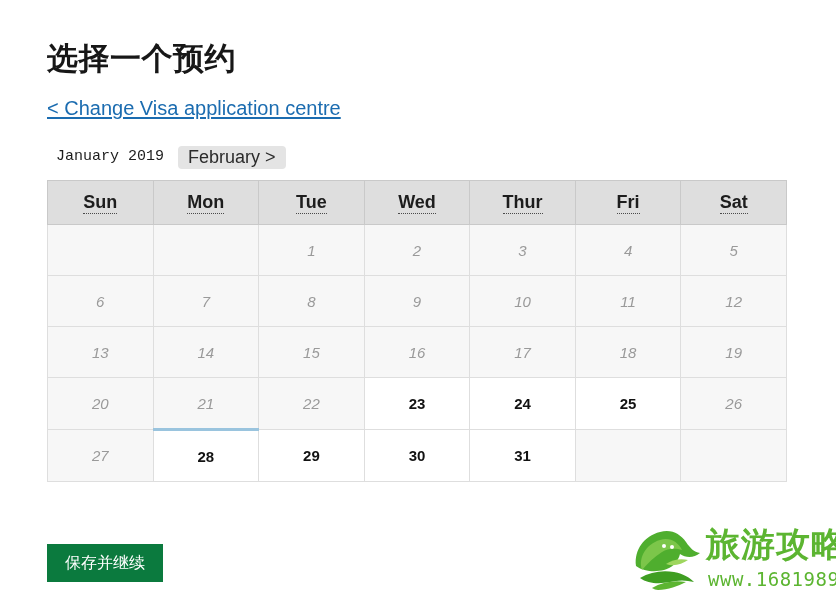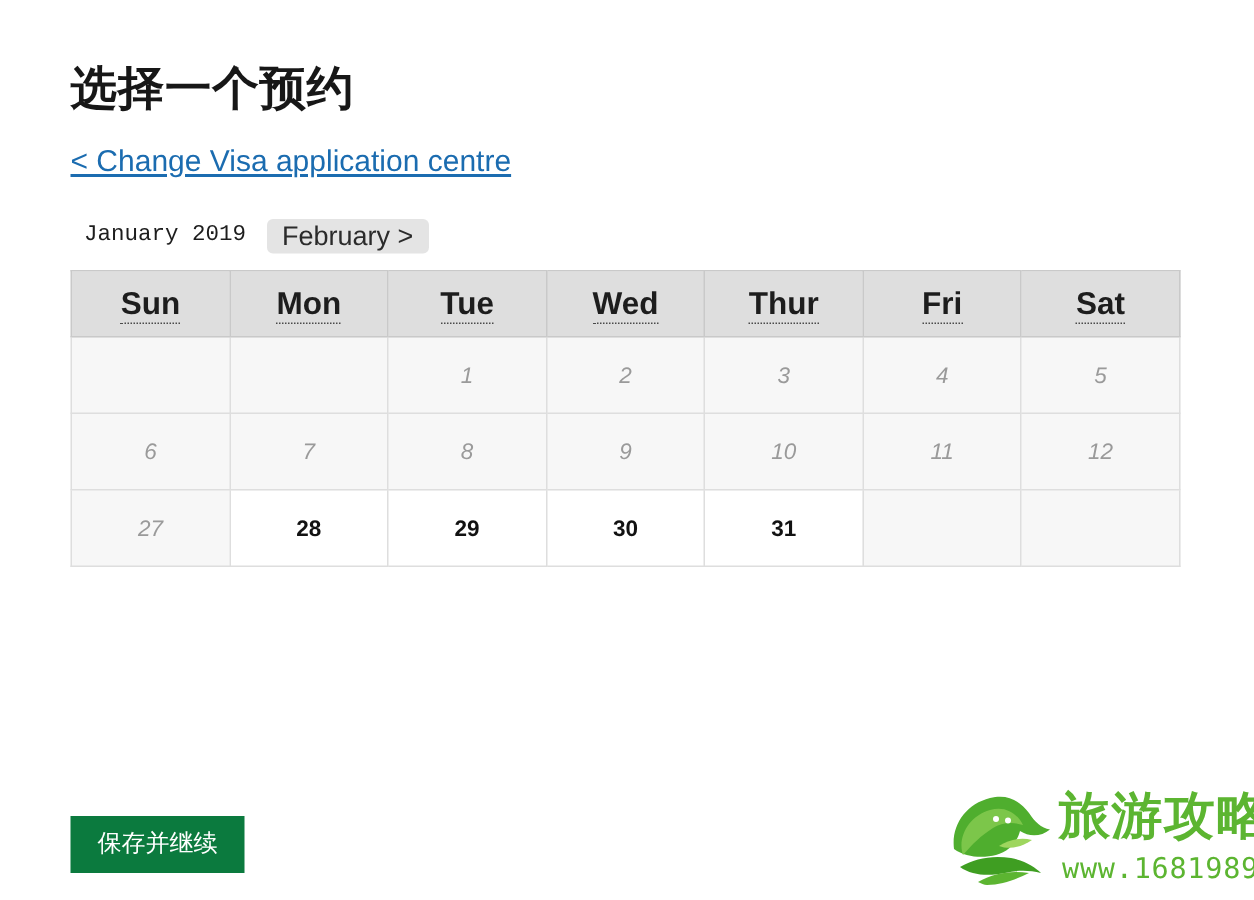--- a/index.html
+++ b/index.html
@@ -89,21 +89,21 @@
     top: 180px;
     width: 740px;
     border-collapse: collapse;
     table-layout: fixed;
     border: 1px solid #c9c9c9;
   }
   .calendar th {
     height: 41px;
     background: #dedede;
     border: 1px solid #c9c9c9;
-    font-size: 21px;
+    font-size: 18px;
     font-weight: bold;
     color: #1d1d1d;
     text-align: center;
     vertical-align: middle;
   }
   .calendar th span.abbr {
     border-bottom: 1px dotted #4a4a4a;
     padding-bottom: 1px;
   }
   .calendar td {
@@ -224,20 +224,38 @@
           <td class="disabled">5</td>
         </tr>
         <tr>
           <td class="disabled">6</td>
           <td class="disabled">7</td>
           <td class="disabled">8</td>
           <td class="disabled">9</td>
           <td class="disabled">10</td>
           <td class="disabled">11</td>
           <td class="disabled">12</td>
+        </tr>
+        <tr>
+          <td class="disabled">13</td>
+          <td class="disabled">14</td>
+          <td class="disabled">15</td>
+          <td class="disabled">16</td>
+          <td class="disabled">17</td>
+          <td class="disabled">18</td>
+          <td class="disabled">19</td>
+        </tr>
+        <tr>
+          <td class="disabled">20</td>
+          <td class="disabled today">21</td>
+          <td class="disabled">22</td>
+          <td class="available">23</td>
+          <td class="available">24</td>
+          <td class="available">25</td>
+          <td class="disabled">26</td>
         </tr>
         <tr>
           <td class="disabled">27</td>
           <td class="available">28</td>
           <td class="available">29</td>
           <td class="available">30</td>
           <td class="available">31</td>
           <td class="empty"></td>
           <td class="empty"></td>
         </tr>

